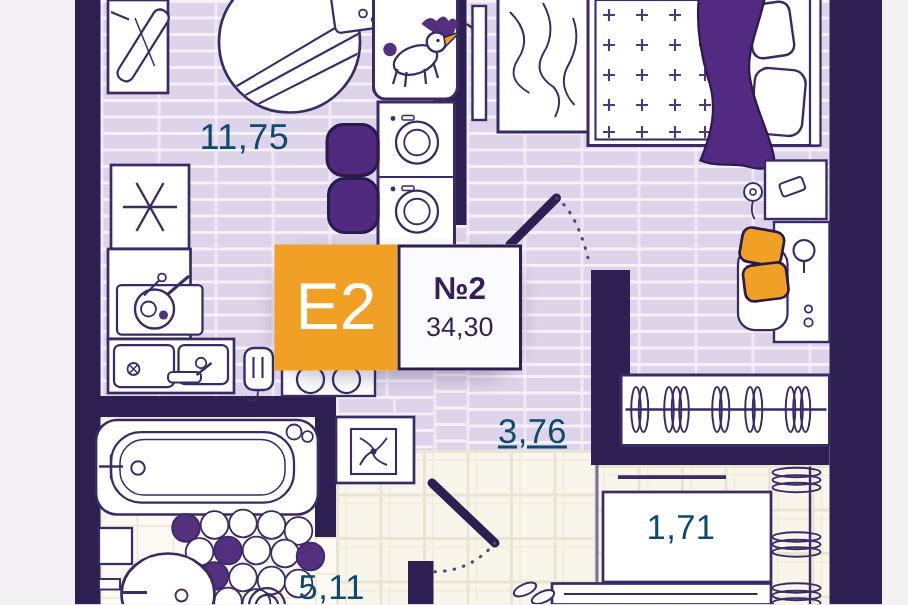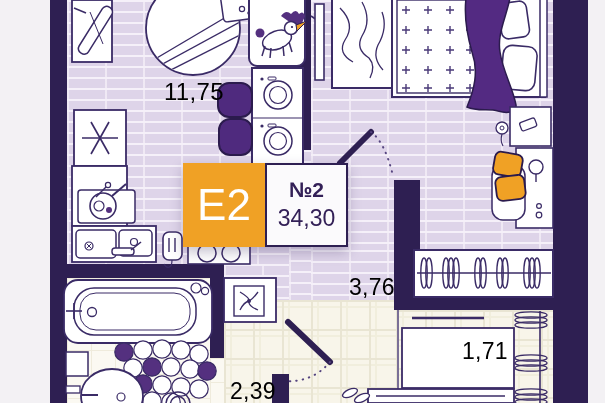--- a/index.html
+++ b/index.html
@@ -17,29 +17,29 @@
       linear-gradient(to right,#e9e5d3 2px,transparent 2px),
       linear-gradient(to bottom,#f1eedd 1.5px,transparent 1.5px),
       linear-gradient(to right,#f1eedd 1.5px,transparent 1.5px);
     background-size:29px 29px,29px 29px,29px 29px,29px 29px;
     background-position:0 0,0 0,6px 6px,6px 6px;}
   .floor-bath{position:absolute;background-color:#fbf9f2;
     background-image:
       linear-gradient(to bottom,#efebdc 1.5px,transparent 1.5px),
       linear-gradient(to right,#efebdc 1.5px,transparent 1.5px);
     background-size:24px 24px;}
-  .lbl{position:absolute;color:#000000;font-weight:500;font-size:23px;line-height:1;letter-spacing:.3px;margin-left:31px;}
+  .lbl{position:absolute;color:#0c4a6e;font-weight:500;font-size:23px;line-height:1;letter-spacing:.3px;}
   .partition{position:absolute;background:#7a6f97;}
-  #badge{position:absolute;left:183px;top:163px;display:flex;box-shadow:0 5px 12px rgba(46,31,82,.28);}
+  #badge{position:absolute;left:183px;top:163px;display:flex;box-shadow:0 5px 12px rgba(46,31,82,.28);border-radius:28px;}
   #badge .type{width:82px;height:84px;background:#f0a125;color:#fff;display:flex;align-items:center;justify-content:center;
     font-size:44px;font-weight:500;}
   #badge .info{width:79px;height:80px;background:#fbfafc;border:2px solid #2e1f52;
     display:flex;flex-direction:column;justify-content:center;padding-left:0;align-items:center;color:#332057;}
   #badge .num{font-size:21px;font-weight:700;margin-bottom:3px;}
-  #badge .area{font-size:23px;font-weight:500;}
+  #badge .area{font-size:18px;font-weight:500;}
   svg{position:absolute;left:0;top:0;}
 </style>
 </head>
 <body>
 
 <div id="screen">
 
   <div class="floor-brick" style="left:67px;top:0;width:222px;height:264px;"></div>
   <div class="floor-brick" style="left:289px;top:150px;width:22px;height:150px;"></div>
   <div class="floor-brick" style="left:311px;top:0;width:242px;height:250px;"></div>
@@ -350,23 +350,23 @@
       <line x1="82" y1="395" x2="98" y2="395" stroke="#3a2b66" stroke-width="2"></line>
     </g>
 
     <g fill="none" stroke="#3a2b66" stroke-width="1.5">
       <circle cx="178" cy="404" r="12"></circle>
       <circle cx="178" cy="404" r="7.5"></circle>
     </g>
   </svg>
 
   <div class="lbl" style="left:133px;top:80px;font-size:24px;">11,75</div>
-  <div class="lbl" style="left:318px;top:276px;">3,76</div>
+  <div class="lbl" style="left:332px;top:276px;text-decoration:underline;">3,76</div>
   <div class="lbl" style="left:431px;top:340px;">1,71</div>
-  <div class="lbl" style="left:199px;top:380px;">2,39</div>
+  <div class="lbl" style="left:199px;top:380px;">5,11</div>
 
   <div id="badge">
     <div class="type">Е2</div>
     <div class="info">
       <div class="num">№2</div>
       <div class="area">34,30</div>
     </div>
   </div>
 
 </div>

